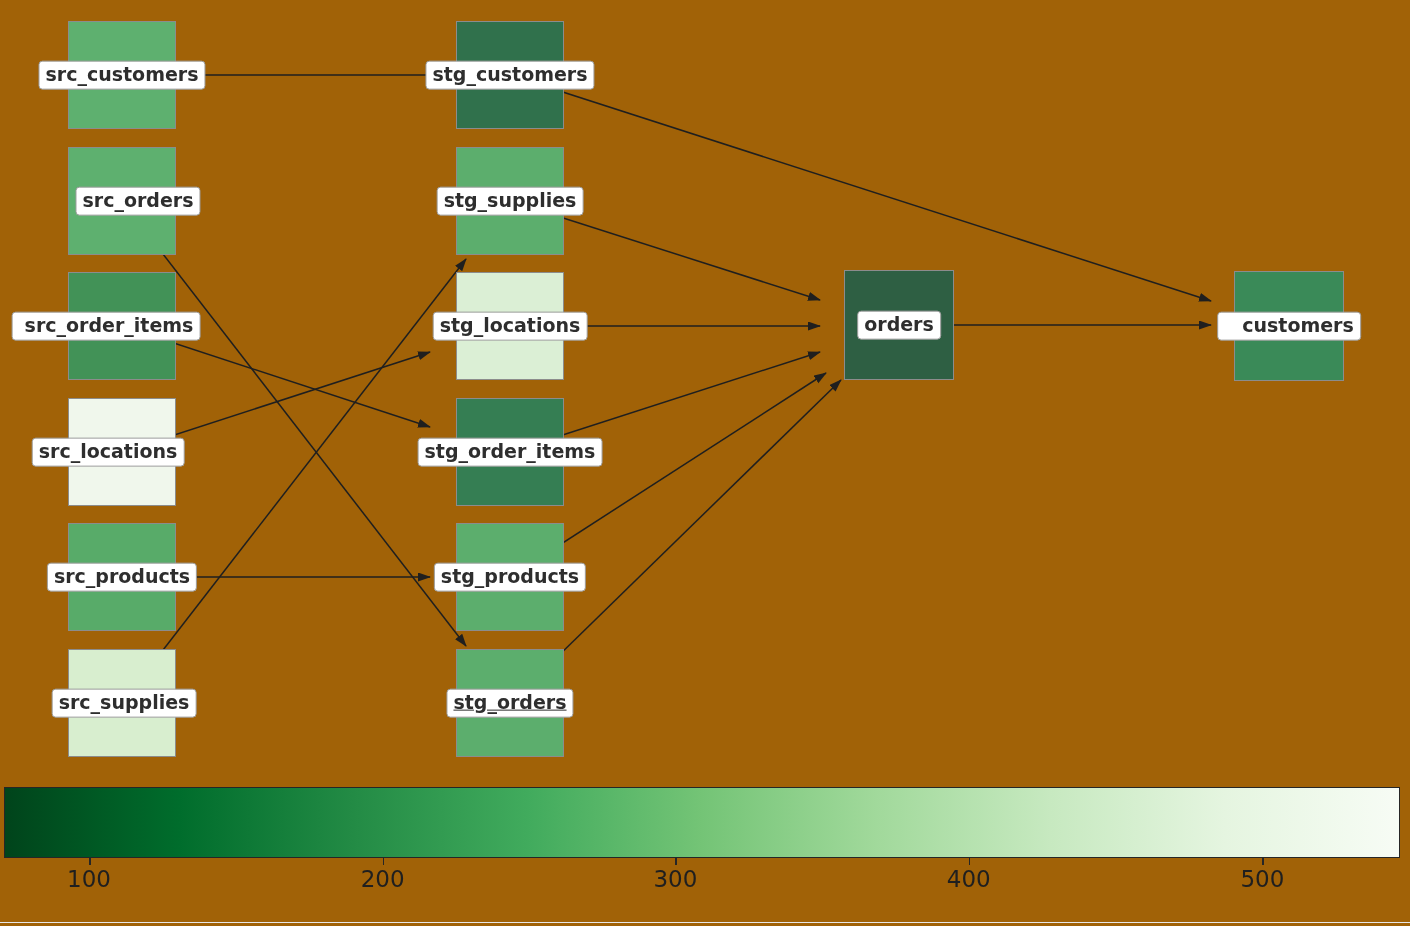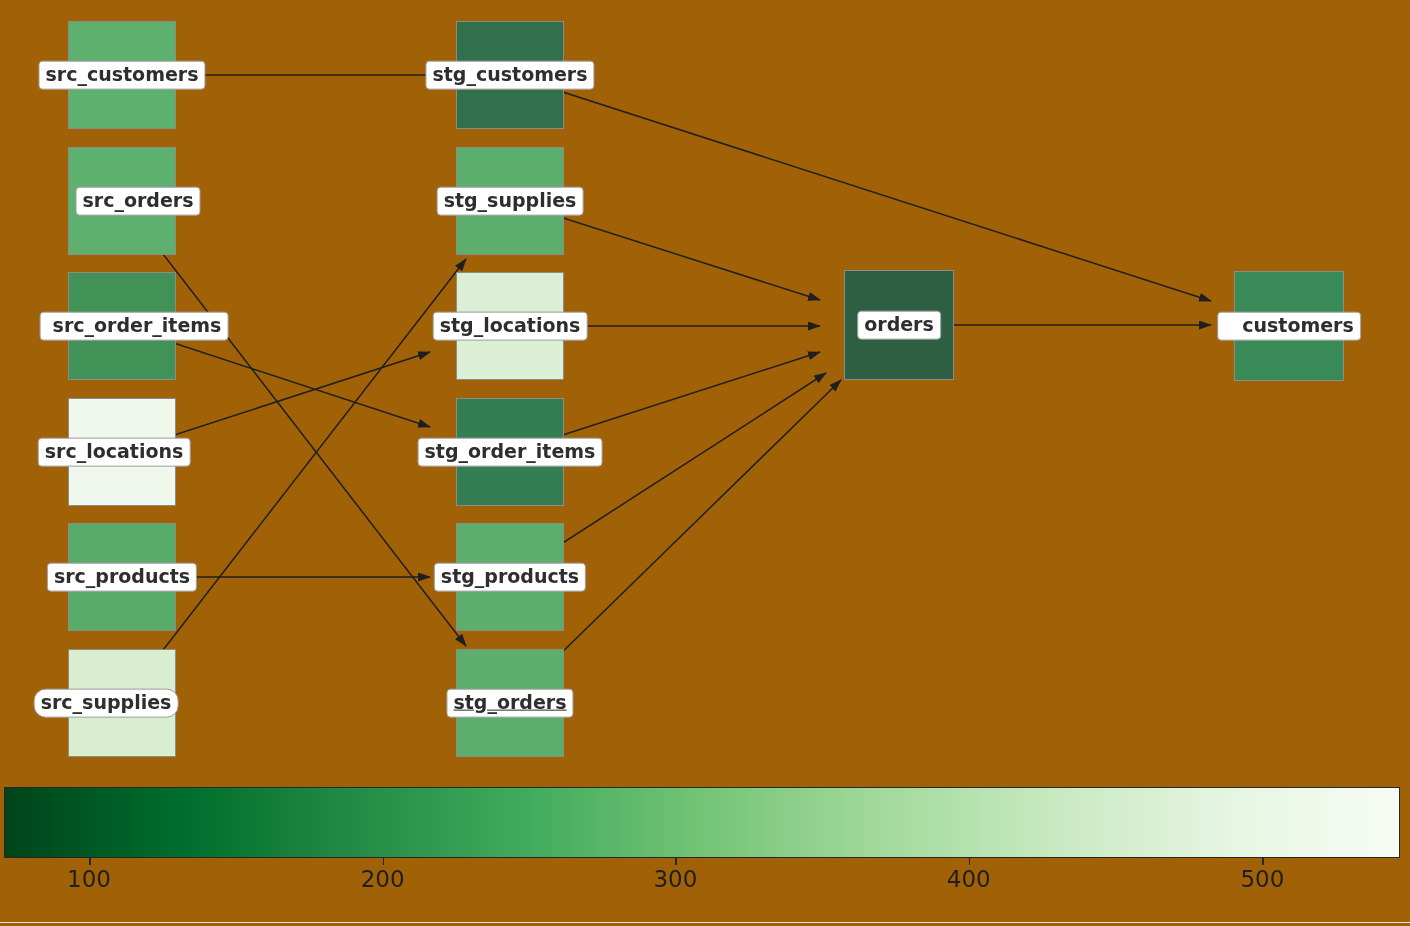--- a/index.html
+++ b/index.html
@@ -72,24 +72,24 @@
       <div class="node" style="left: 456px; top: 272px; width: 108px; height: 108px; background: rgb(219, 239, 213);"></div>
       <div class="node" style="left: 456px; top: 398px; width: 108px; height: 108px; background: rgb(53, 126, 83);"></div>
       <div class="node" style="left: 456px; top: 523px; width: 108px; height: 108px; background: rgb(92, 174, 109);"></div>
       <div class="node" style="left: 456px; top: 649px; width: 108px; height: 108px; background: rgb(92, 174, 109);"></div>
       <div class="node" style="left: 844px; top: 270px; width: 110px; height: 110px; background: rgb(46, 95, 67);"></div>
       <div class="node" style="left: 1234px; top: 271px; width: 110px; height: 110px; background: rgb(58, 138, 88);"></div>
     </div>
   <div id="label-layer">
       <div class="node-label" style="left: 122px; top: 75px;">src_customers</div>
       <div class="node-label" style="left: 122px; top: 201px; margin-left: 16px;">src_orders</div>
-      <div class="node-label" style="left: 134px; top: 326px; padding-left: 12px;">src_order_items</div>
-      <div class="node-label" style="left: 114px; top: 452px;">src_locations</div>
+      <div class="node-label" style="left: 106px; top: 326px; padding-left: 12px;">src_order_items</div>
+      <div class="node-label" style="left: 108px; top: 452px;">src_locations</div>
       <div class="node-label" style="left: 122px; top: 577px;">src_products</div>
-      <div class="node-label" style="left: 106px; top: 703px; border-radius: 12px;">src_supplies</div>
+      <div class="node-label" style="left: 124px; top: 703px;">src_supplies</div>
       <div class="node-label" style="left: 510px; top: 75px;">stg_customers</div>
       <div class="node-label" style="left: 510px; top: 201px;">stg_supplies</div>
       <div class="node-label" style="left: 510px; top: 326px;">stg_locations</div>
       <div class="node-label" style="left: 510px; top: 452px; text-align: center;">stg_order_items</div>
       <div class="node-label" style="left: 510px; top: 577px;">stg_products</div>
       <div class="node-label" style="left: 510px; top: 703px; text-decoration: underline;">stg_orders</div>
       <div class="node-label" style="left: 899px; top: 325px;">orders</div>
       <div class="node-label" style="left: 1289px; top: 326px; padding-left: 24px;">customers</div>
     </div>
 

